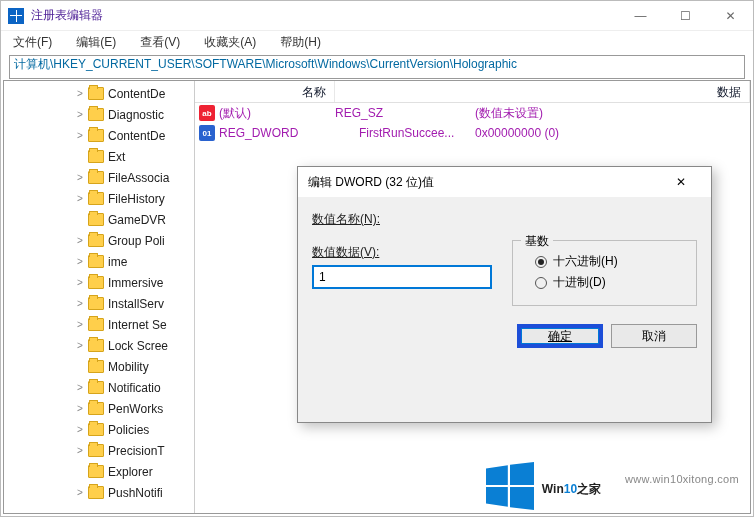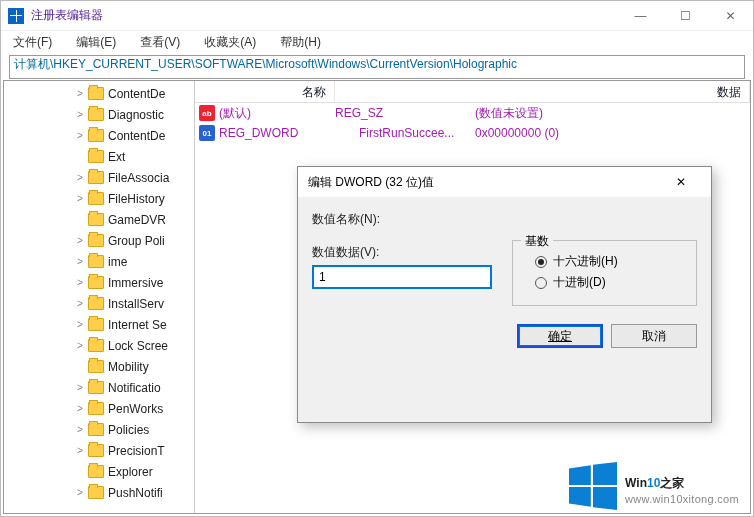--- a/index.html
+++ b/index.html
@@ -37,37 +37,37 @@
 .list-row .ico { width: 16px; height: 16px; margin: 0 4px; display: inline-flex; align-items: center; justify-content: center; font-size: 8px; color: #fff; border-radius: 2px; }
 .ico.sz { background: #e23; } .ico.sz::after { content:"ab"; font-weight:bold; font-size:8px; }
 .ico.dw { background: #2962cf; } .ico.dw::after { content:"01"; font-weight:bold; font-size:8px; }
 .list-row span { color: #a21caf; }
 
 .dialog { position: absolute; left: 296px; top: 165px; width: 415px; height: 257px; background: #f0f0f0; border: 1px solid #888; box-shadow: 4px 4px 12px rgba(0,0,0,.25); }
 .dlg-title { height: 30px; display: flex; align-items: center; padding: 0 10px; background: #fff; }
 .dlg-title .t { flex: 1; font-size: 12px; }
 .dlg-close { width: 40px; height: 30px; display: flex; align-items: center; justify-content: center; }
 .dlg-body { padding: 10px 14px; }
-.dlg-label { margin: 4px 0; color: #222; }
+.dlg-label { margin: 4px 0; color: #222; text-decoration: underline; }
 .dlg-input { width: 100%; height: 24px; border: 1px solid #888; background: #fff; padding: 2px 6px; font-size: 12px; }
 .dlg-row { display: flex; gap: 20px; margin-top: 12px; }
 .dlg-col { display: flex; flex-direction: column; }
 .dlg-col.left { width: 180px; }
 .fieldset { border: 1px solid #bfbfbf; padding: 8px 22px 10px; position: relative; }
 .fieldset .legend { position: absolute; top: -8px; left: 8px; background: #f0f0f0; padding: 0 4px; }
 .radio { display: flex; align-items: center; gap: 6px; margin: 4px 0; }
 .radio .r { width: 12px; height: 12px; border: 1px solid #555; border-radius: 50%; display: inline-flex; align-items: center; justify-content: center; }
 .radio .r.checked::after { content: ""; width: 6px; height: 6px; background: #222; border-radius: 50%; }
 .dlg-buttons { display: flex; justify-content: flex-end; gap: 8px; margin-top: 18px; }
 .dlg-btn { width: 86px; height: 24px; border: 1px solid #999; background: #e9e9e9; display: flex; align-items: center; justify-content: center; }
-.dlg-btn.default { border: 2px solid #1d4ed8; box-shadow: inset 0 0 0 1px #0078d7; text-decoration: underline; }
+.dlg-btn.default { border: 4px solid #1d4ed8; box-shadow: inset 0 0 0 1px #0078d7; text-decoration: underline; }
 
 .watermark { position: absolute; right: 14px; bottom: 6px; display: flex; align-items: center; gap: 8px; }
 .watermark svg { width: 48px; height: 48px; }
-.watermark .txt { display: flex; flex-direction: column; align-items: flex-start; }
+.watermark .txt { display: flex; flex-direction: row; align-items: flex-start; gap: 24px; }
 .watermark .big { font-size: 22px; font-weight: 700; color: #222; }
 .watermark .big b { color: #0a7fd4; font-weight: 700; }
 .watermark .url { font-size: 11px; color: #888; letter-spacing: .3px; }
 </style>
 </head>
 <body>
 
 <div class="titlebar">
   <span class="app-icon"></span>
   <span class="title">注册表编辑器</span>

